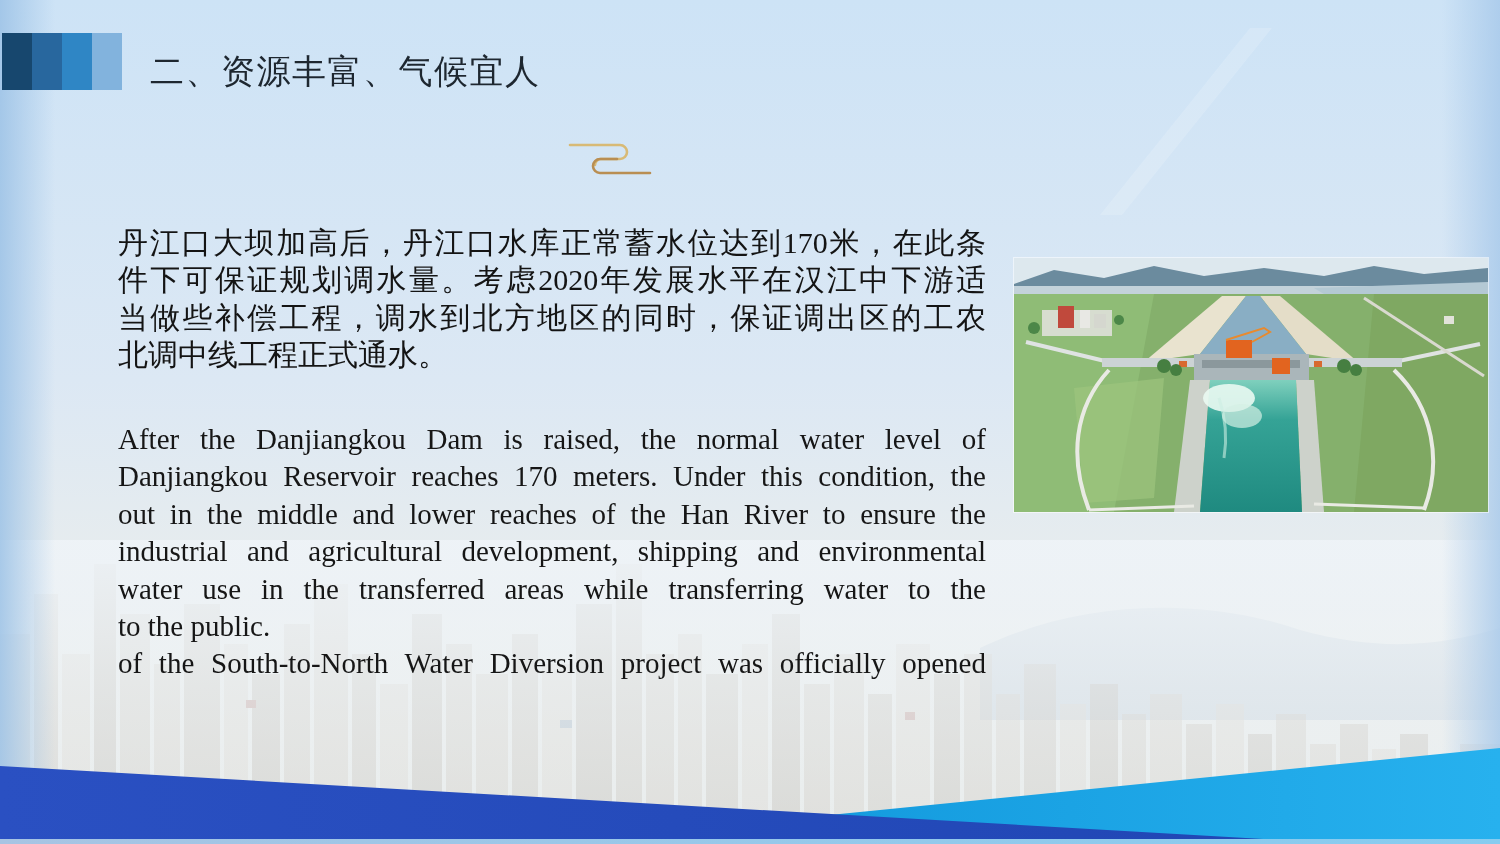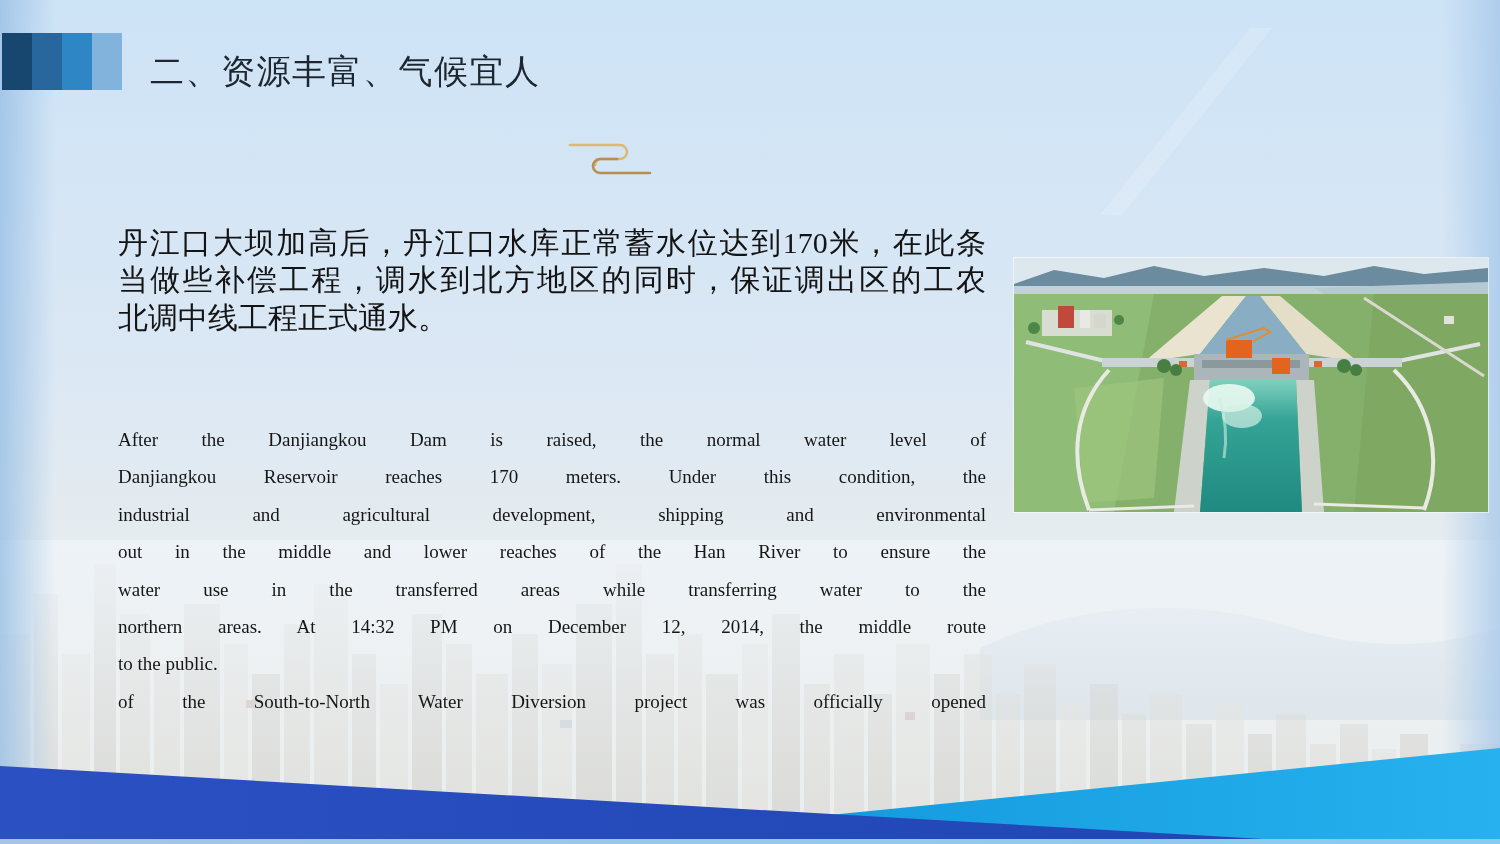--- a/index.html
+++ b/index.html
@@ -26,21 +26,21 @@
   }
   .divider{position:absolute;left:0;top:138px;width:1500px;height:44px;}
 
   
   .body-zh{
     position:absolute;left:118px;top:193px;width:868px;
     font-size:30px;line-height:37.3px;color:#141414;margin-top:31px;
   }
   .body-en{
     position:absolute;left:118px;top:421px;width:868px;
-    font-size:19px;line-height:37.4px;color:#161616;
+    font-size:29px;line-height:37.4px;color:#161616;
   }
   .tline{text-align:justify;text-align-last:justify;}
   .tline-last{text-align-last:left;}
 
   
   .photo{
     position:absolute;left:1014px;top:258px;width:474px;height:254px;
     outline:1px solid rgba(255,255,255,.55);
   }
 </style>
@@ -180,31 +180,31 @@
       <line x1="168" y1="19" x2="558" y2="19" stroke="url(#goldg)" stroke-width="2"></line>
       <line x1="660" y1="19" x2="792" y2="19" stroke="url(#goldg)" stroke-width="2"></line>
       <g fill="none" stroke-linecap="round" stroke-linejoin="round">
         <path d="M 570 7 H 620 A 7 7 0 0 1 620 21 H 601 A 6 6 0 0 0 595 27" stroke="#d8ba76" stroke-width="2.6"></path>
         <path d="M 650 35 H 600 A 7 7 0 0 1 600 21 H 617" stroke="#b98e52" stroke-width="2.6"></path>
       </g>
     </svg>
 
     <div class="body-zh">
         <div class="tline">丹江口大坝加高后，丹江口水库正常蓄水位达到170米，在此条</div>
+        <div class="tline">件下可保证规划调水量。考虑2020年发展水平在汉江中下游适</div>
         <div class="tline">当做些补偿工程，调水到北方地区的同时，保证调出区的工农</div>
         <div class="tline tline-last">北调中线工程正式通水。</div>
       </div>
 
     <div class="body-en">
         <div class="tline">After the Danjiangkou Dam is raised, the normal water level of</div>
         <div class="tline">Danjiangkou Reservoir reaches 170 meters. Under this condition, the</div>
+        <div class="tline">out in the middle and lower reaches of the Han River to ensure the</div>
         <div class="tline">industrial and agricultural development, shipping and environmental</div>
-        <div class="tline">out in the middle and lower reaches of the Han River to ensure the</div>
         <div class="tline">water use in the transferred areas while transferring water to the</div>
-        <div class="tline">northern areas. At 14:32 PM on December 12, 2014, the middle route</div>
         <div class="tline tline-last">to the public.</div>
         <div class="tline">of the South-to-North Water Diversion project was officially opened</div>
       </div>
 
     <svg class="photo" viewBox="0 0 474 254" preserveAspectRatio="none">
       <defs>
         <linearGradient id="tealg" x1="0" y1="0" x2="0" y2="1">
           <stop offset="0" stop-color="#7fd0bd"></stop>
           <stop offset="0.3" stop-color="#35a396"></stop>
           <stop offset="1" stop-color="#1f8a80"></stop>

